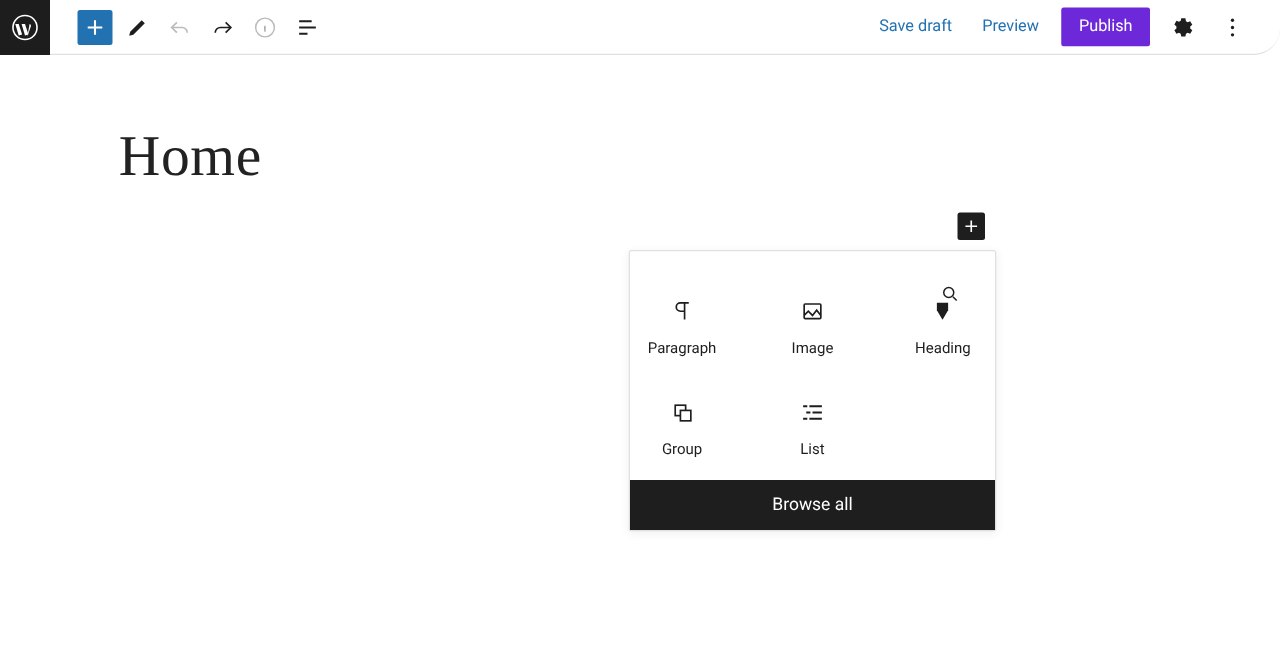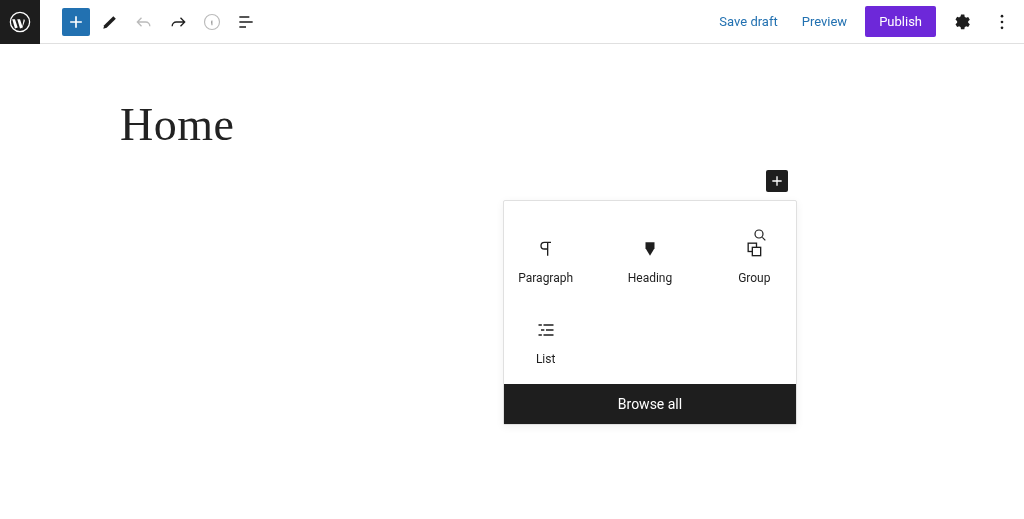--- a/index.html
+++ b/index.html
@@ -10,21 +10,22 @@
       height: 519px;
       overflow: hidden;
       position: relative;
     }
     .topbar {
       height: 44px;
       border-bottom: 1px solid #e0e0e0;
       display: flex;
       align-items: center;
       justify-content: space-between;
-      padding-right: 4px;
+      padding-right: 20px;
+      border-radius: 21px;
     }
     .topbar-left { display: flex; align-items: center; height: 100%; }
     .wp-logo {
       width: 40px; height: 44px;
       background: #1d1d1d;
       display: flex; align-items: center; justify-content: center;
     }
     .btn-add {
       width: 28px; height: 28px;
       background: #2271b1;
@@ -58,21 +59,21 @@
       margin: 0 4px;
     }
     .icon-btn {
       width: 36px; height: 36px;
       display: flex; align-items: center; justify-content: center;
       cursor: pointer;
       color: #1e1e1e;
     }
     .content {
       position: relative;
-      padding-left: 120px;
+      padding-left: 95px;
       padding-top: 54px;
     }
     .title {
       font-family: Georgia, "Times New Roman", serif;
       font-size: 46px;
       font-weight: 400;
       color: #222;
       letter-spacing: 0.5px;
     }
     .placeholder {
@@ -224,20 +225,29 @@
 
     <div class="block-item">
       <div class="bicon">
         <svg width="20" height="20" viewBox="0 0 24 24">
             <path d="M10 4h8M14 4v16M10 4a4 4 0 100 8h4" stroke="#1e1e1e" stroke-width="1.6" fill="none"></path>
           </svg>
       </div>
       <div class="blabel">Paragraph</div>
     </div>
 
+    <div class="block-item">
+      <div class="bicon">
+        <svg width="20" height="20" viewBox="0 0 24 24">
+            <rect x="4" y="5" width="16" height="14" rx="1" stroke="#1e1e1e" stroke-width="1.6" fill="none"></rect>
+            <path d="M4 16l4-4 4 4 4-5 4 5" stroke="#1e1e1e" stroke-width="1.6" fill="none"></path>
+          </svg>
+      </div>
+      <div class="blabel">Image</div>
+    </div>
 
     <div class="block-item">
       <div class="bicon">
         <svg width="18" height="18" viewBox="0 0 24 24">
             <path d="M6 3h12v8l-6 10-6-10z" fill="#1e1e1e"></path>
           </svg>
       </div>
       <div class="blabel">Heading</div>
     </div>
 

